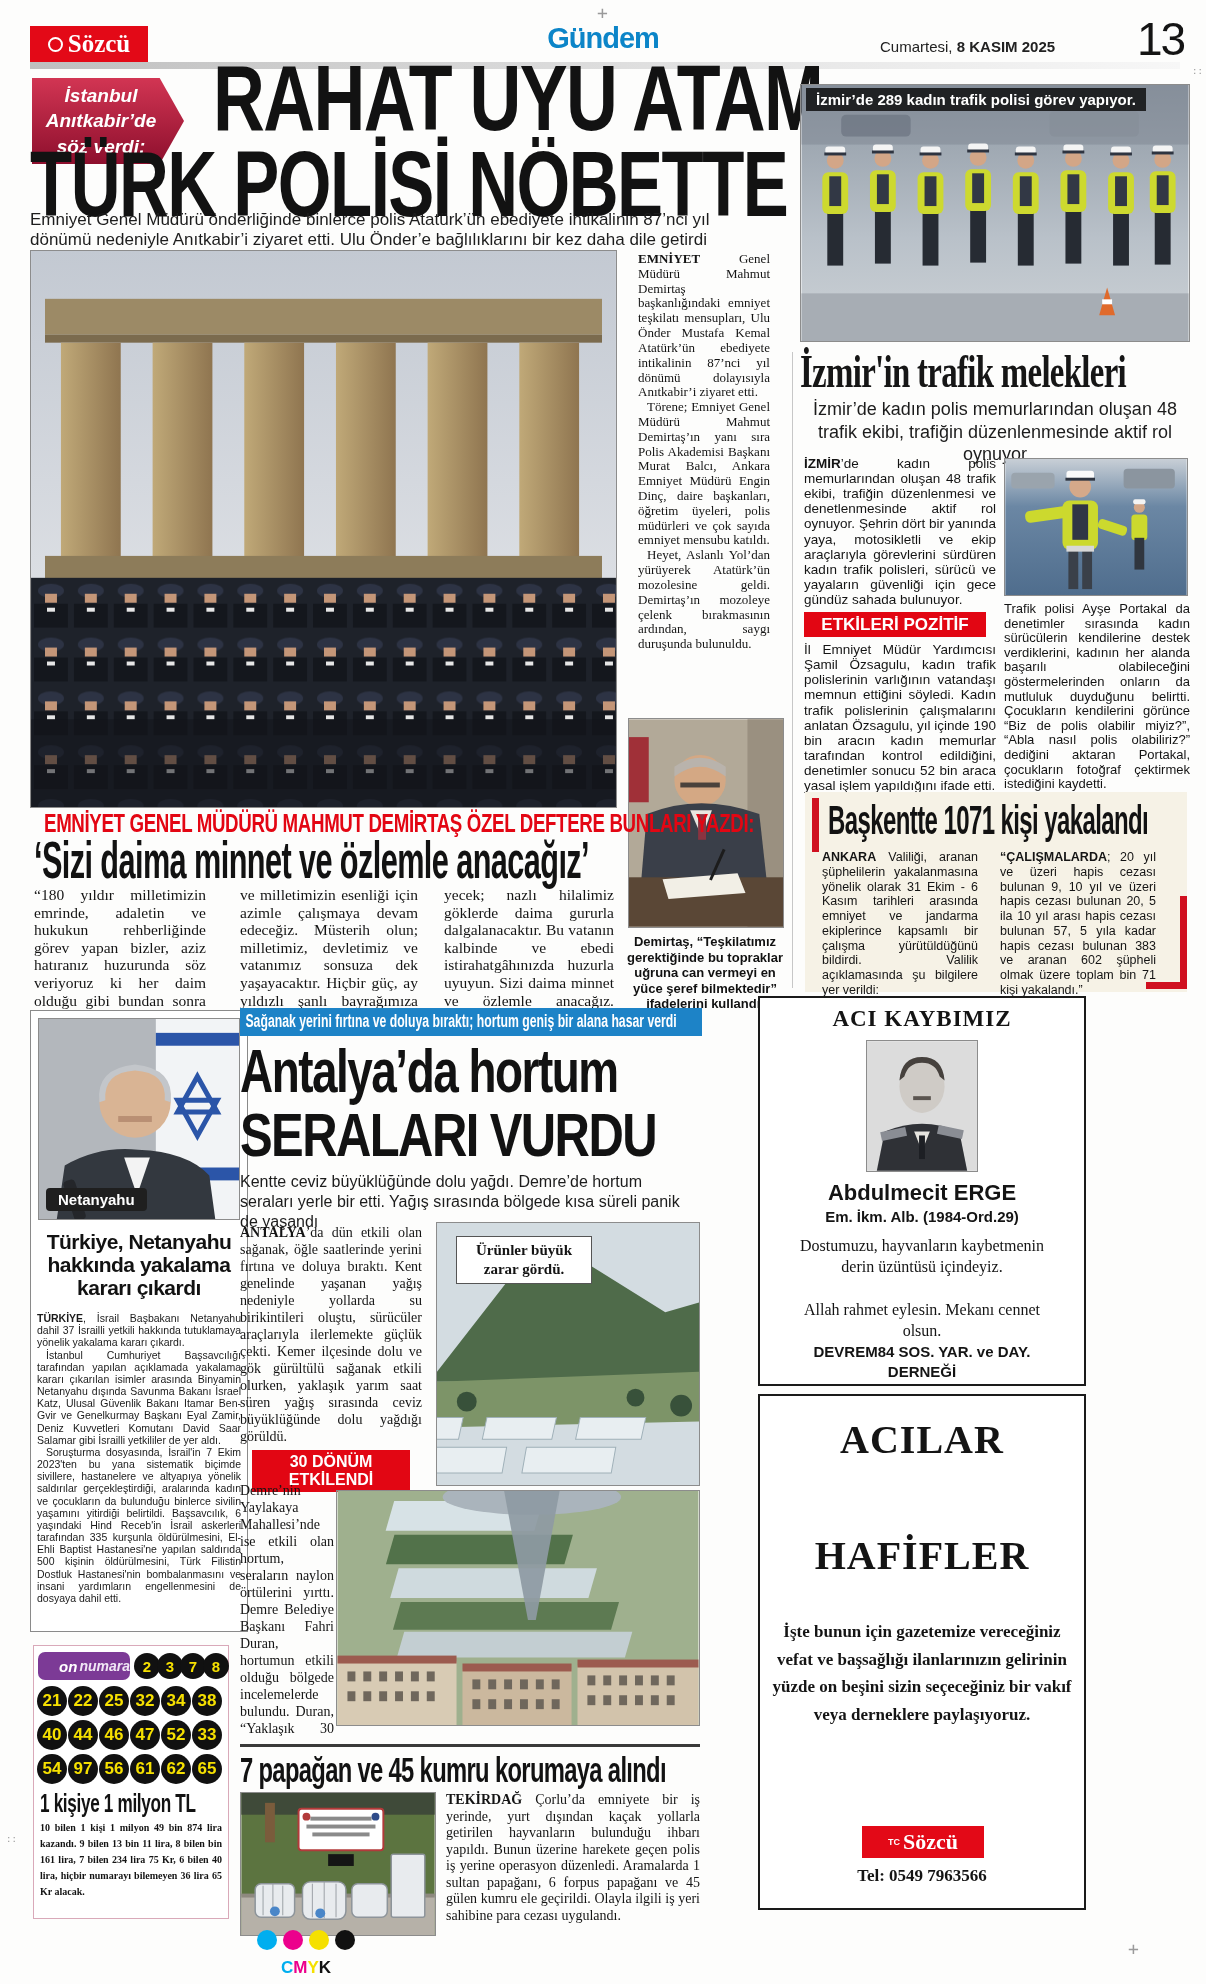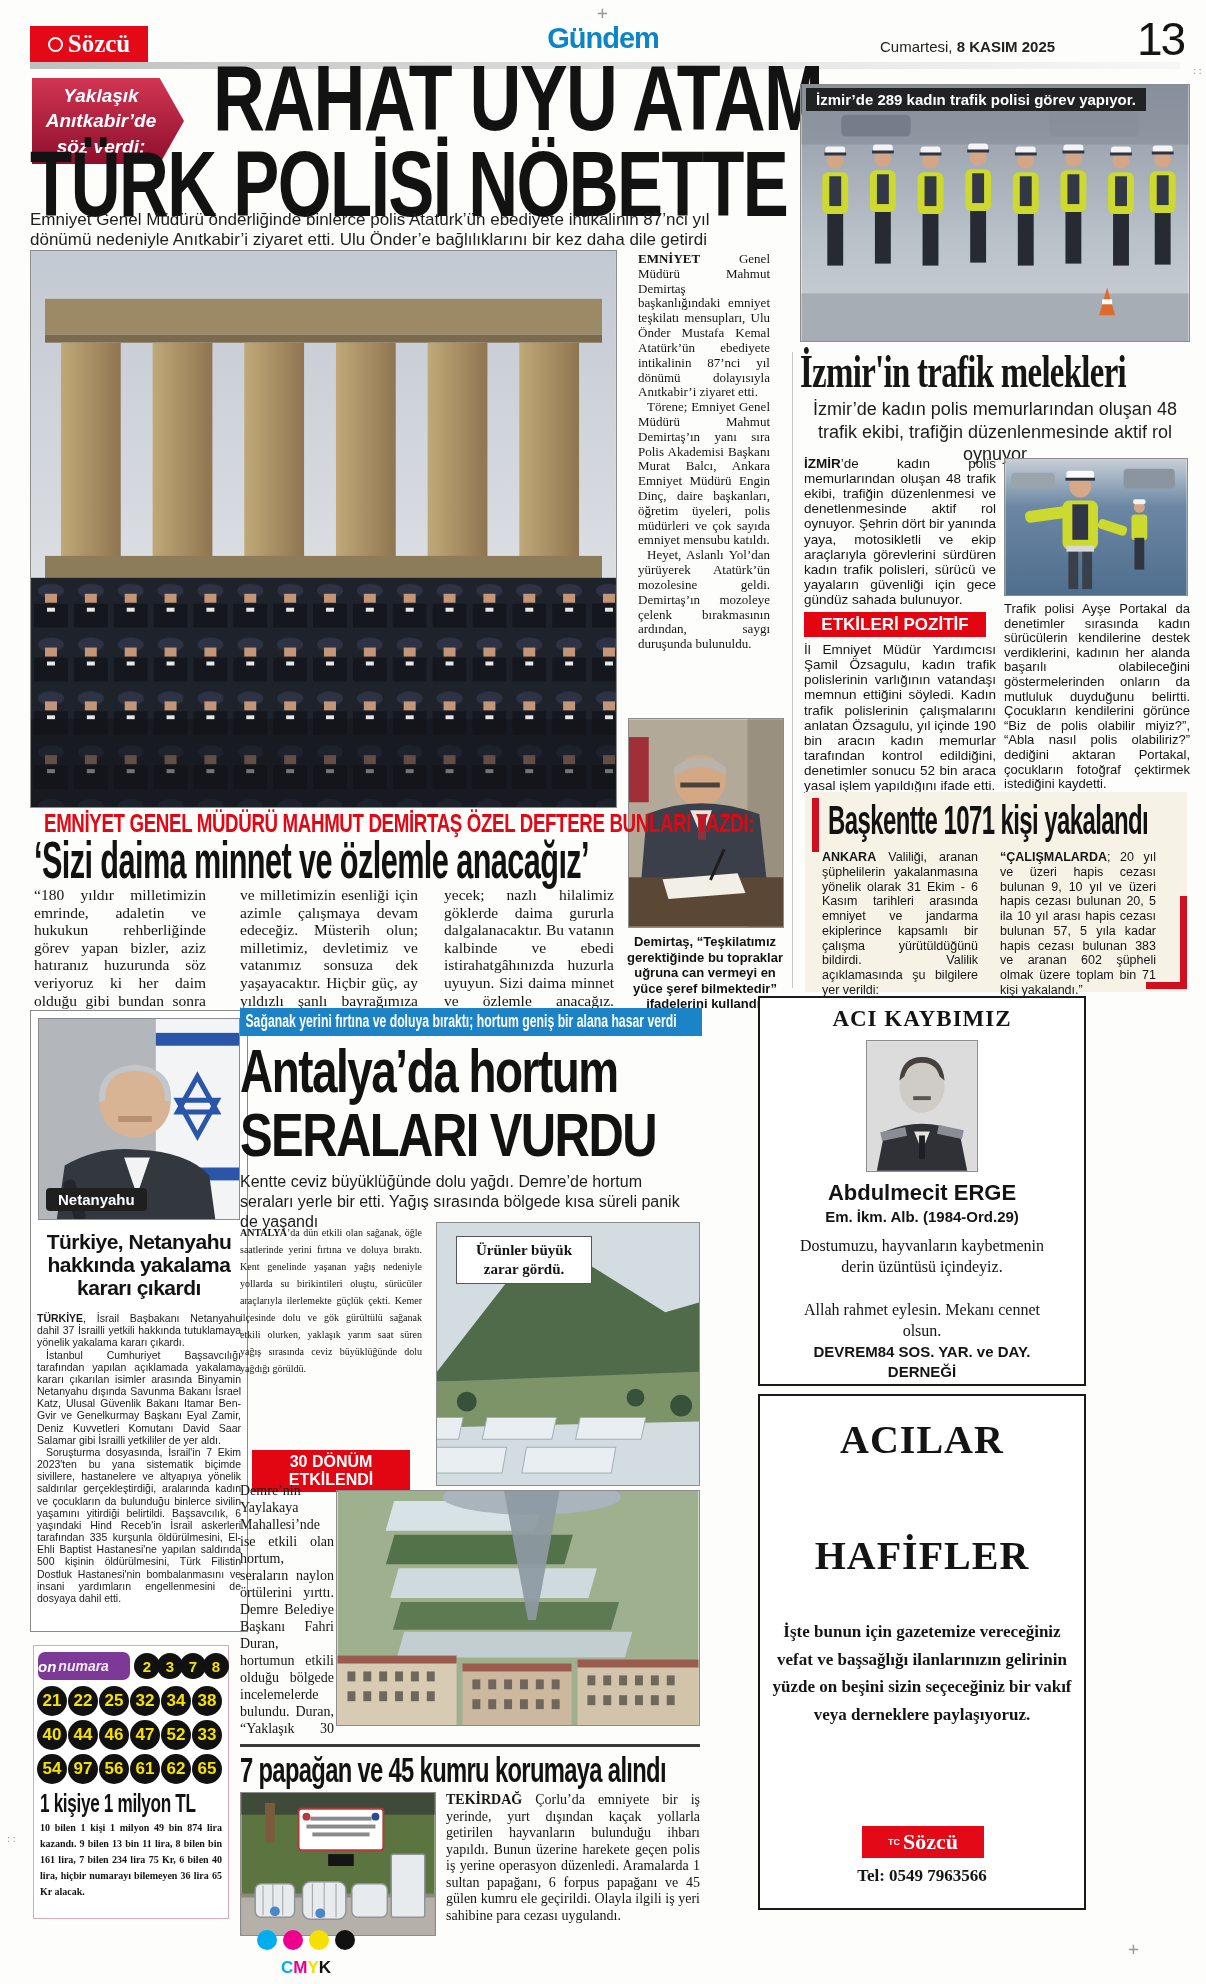--- a/index.html
+++ b/index.html
@@ -41,21 +41,21 @@
   </div>
   <div class="abs sans ctr" style="left:453px;top:22px;width:300px;font-size:29px;font-weight:bold;color:#0c85c8;letter-spacing:-1px">Gündem</div>
   <div class="abs sans" style="left:880px;top:38px;width:248px;text-align:left;font-size:15px;color:#222">
     <span>Cumartesi,</span>
     <span class="bold">8 KASIM 2025</span>
   </div>
   <div class="abs" style="left:1137px;top:12px;font-family:'Liberation Sans',sans-serif;font-size:46px;font-weight:500;letter-spacing:-2px">13</div>
   <div class="abs" style="left:30px;top:62px;width:1150px;height:7px;background:linear-gradient(90deg,#bfbfbf,#e9e9e9 70%,#f7f7f7)"></div>
 
   <div class="abs" style="left:32px;top:78px;width:152px;height:86px;background:linear-gradient(#d23553,#8d0f2d);clip-path:polygon(0 0,84% 0,100% 50%,84% 100%,0 100%);display:flex;flex-direction:column;justify-content:center;padding-left:4px;box-sizing:border-box">
-    <span class="sans ctr" style="color:#fff;font-weight:bold;font-style:italic;font-size:19px;line-height:1.35;margin-right:18px">Yaklaşık</span>
+    <span class="sans ctr" style="color:#fff;font-weight:bold;font-style:italic;font-size:19px;line-height:1.35;margin-right:18px">İstanbul</span>
     <span class="sans ctr" style="color:#fff;font-weight:bold;font-style:italic;font-size:19px;line-height:1.35;margin-right:18px">Anıtkabir’de</span>
     <span class="sans ctr" style="color:#fff;font-weight:bold;font-style:italic;font-size:19px;line-height:1.35;margin-right:18px">söz verdi:</span>
   </div>
   <div class="abs" style="left:213px;top:52px">
     <span class="cx hl" style="font-size:92px;transform:scaleX(.78)">RAHAT UYU ATAM</span>
   </div>
   <div class="abs" style="left:30px;top:138px">
     <span class="cx hl" style="font-size:92px;transform:scaleX(.75)">TÜRK POLİSİ NÖBETTE</span>
   </div>
   <div class="abs sans" style="left:30px;top:210px;width:742px;font-size:17px;line-height:1.18;color:#1d1d1d">Emniyet Genel Müdürü önderliğinde binlerce polis Atatürk’ün ebediyete intikalinin 87’nci yıl dönümü nedeniyle Anıtkabir’i ziyaret etti. Ulu Önder’e bağlılıklarını bir kez daha dile getirdi</div>
@@ -243,21 +243,21 @@
     <span class="cx sans bold" style="font-size:18px;color:#fff;transform:scaleX(.68);padding:3px 0 0 8px">Sağanak yerini fırtına ve doluya bıraktı; hortum geniş bir alana hasar verdi</span>
   </div>
   <div class="abs" style="left:240px;top:1040px">
     <span class="cx hl" style="font-size:62px;transform:scaleX(.74)">Antalya’da hortum</span>
   </div>
   <div class="abs" style="left:240px;top:1104px">
     <span class="cx hl" style="font-size:62px;transform:scaleX(.79)">SERALARI VURDU</span>
   </div>
   <div class="abs sans" style="left:240px;top:1172px;width:458px;font-size:16px;line-height:1.25;color:#1c1c1c">Kentte ceviz büyüklüğünde dolu yağdı. Demre’de hortum seraları yerle bir etti. Yağış sırasında bölgede kısa süreli panik de yaşandı</div>
 
-  <div class="abs serif just" style="left:240px;top:1224px;width:182px;font-size:10px;line-height:17px">
+  <div class="abs serif just" style="left:240px;top:1224px;width:182px;font-size:14px;line-height:17px">
     <b>ANTALYA</b><span>’da dün etkili olan sağanak, öğle saatlerinde yerini fırtına ve doluya bıraktı. Kent genelinde yaşanan yağış nedeniyle yollarda su birikintileri oluştu, sürücüler araçlarıyla ilerlemekte güçlük çekti. Kemer ilçesinde dolu ve gök gürültülü sağanak etkili olurken, yaklaşık yarım saat süren yağış sırasında ceviz büyüklüğünde dolu yağdığı görüldü.</span>
   </div>
   <div class="abs rbadge ctr" style="left:252px;top:1450px;width:158px;font-size:16px;padding:3px 0">30 DÖNÜM ETKİLENDİ</div>
   <div class="abs serif just" style="left:240px;top:1482px;width:182px;height:256px;overflow:hidden;font-size:14px;line-height:17px">
     <div style="float:right;width:88px;height:400px;margin-top:68px"></div>
     <span>Demre’nin Yaylakaya Mahallesi’nde ise etkili olan hortum, seraların naylon örtülerini yırttı. Demre Belediye Başkanı Fahri Duran, hortumun etkili olduğu bölgede incelemelerde bulundu. Duran, “Yaklaşık 30 dönümlük alan etkilendi. İlçemizde meydana gelen hortum felaketinden etkilenen tüm hemşehrilerime geçmiş olsun dileklerimi iletiyorum” dedi.</span>
   </div>
 
   <svg class="abs photoframe" style="left:436px;top:1222px" width="264" height="264" viewBox="0 0 264 264">
     <rect width="264" height="264" fill="#d3dce1"></rect>
@@ -365,21 +365,21 @@
       <line x1="84" y1="90" x2="84" y2="127" stroke="#9aa0a6"></line>
       <line x1="96" y1="92" x2="96" y2="126" stroke="#9aa0a6"></line>
     <circle cx="34" cy="120" r="5" fill="#4a86c8"></circle>
       <circle cx="80" cy="122" r="5" fill="#4a86c8"></circle>
   </svg>
   <div class="abs serif just" style="left:446px;top:1792px;width:254px;font-size:14px;line-height:16.5px">
     <b>TEKİRDAĞ</b><span> Çorlu’da emniyete bir iş yerinde, yurt dışından kaçak yollarla getirilen hayvanların bulunduğu ihbarı yapıldı. Bunun üzerine harekete geçen polis iş yerine operasyon düzenledi. Aramalarda 1 sultan papağanı, 6 forpus papağanı ve 45 gülen kumru ele geçirildi. Olayla ilgili iş yeri sahibine para cezası uygulandı.</span>
   </div>
 
   <div class="abs" style="left:33px;top:1645px;width:196px;height:274px;border:1px solid #d9a9b9;box-sizing:border-box;background:#fff"></div>
-  <div class="abs" style="left:38px;top:1652px;width:92px;height:28px;background:#7c3a96;border-radius:7px;display:flex;align-items:center;justify-content:flex-start">
+  <div class="abs" style="left:38px;top:1652px;width:92px;height:28px;background:#7c3a96;border-radius:7px;display:flex;align-items:center;justify-content:flex-end">
     <span class="sans" style="color:#fff;font-weight:bold;font-style:italic;font-size:15px">on</span>
     <span class="sans" style="color:#f0e6f5;font-weight:bold;font-style:italic;font-size:14px;margin-left:2px">numara</span>
   </div>
   <div>
     <span class="ball sm" style="left:134px;top:1653px">2</span>
     <span class="ball sm" style="left:157px;top:1653px">3</span>
     <span class="ball sm" style="left:180px;top:1653px">7</span>
     <span class="ball sm" style="left:203px;top:1653px">8</span>
     <span class="ball" style="left:37px;top:1686px">21</span>
     <span class="ball" style="left:68px;top:1686px">22</span>

